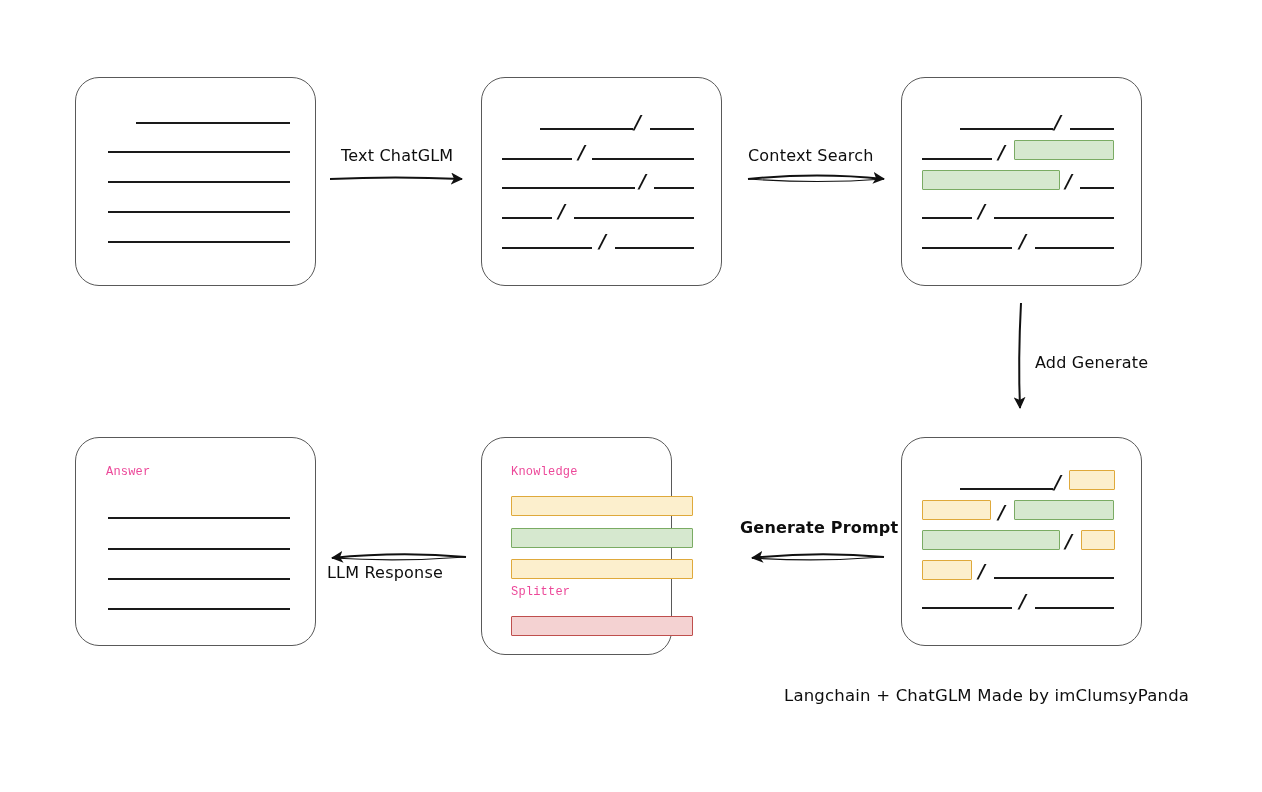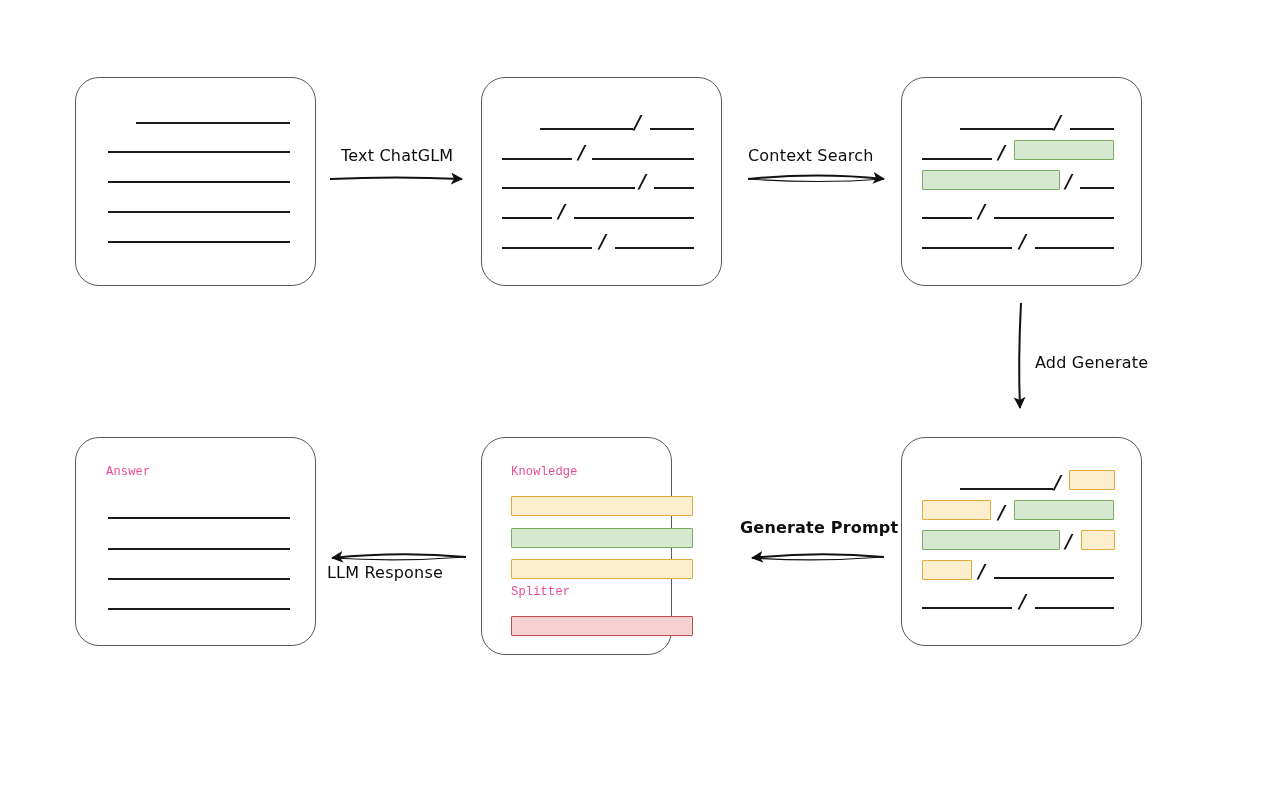--- a/index.html
+++ b/index.html
@@ -238,14 +238,15 @@
   <span class="arrow-label" style="left:341px; top:146px;">Text ChatGLM</span>
 
   <span class="arrow-label" style="left:748px; top:146px;">Context Search</span>
 
   <span class="arrow-label" style="left:1035px; top:353px;">Add Generate</span>
 
   <span class="arrow-label" style="left:740px; top:518px;font-weight:bold;">Generate Prompt</span>
 
   <span class="arrow-label" style="left:327px; top:525px;margin-top:38px;">LLM Response</span>
 
+  <span class="caption" style="left:784px; top:686px;">Langchain + ChatGLM Made by imClumsyPanda</span>
 
 </div>
 
 </body></html>

